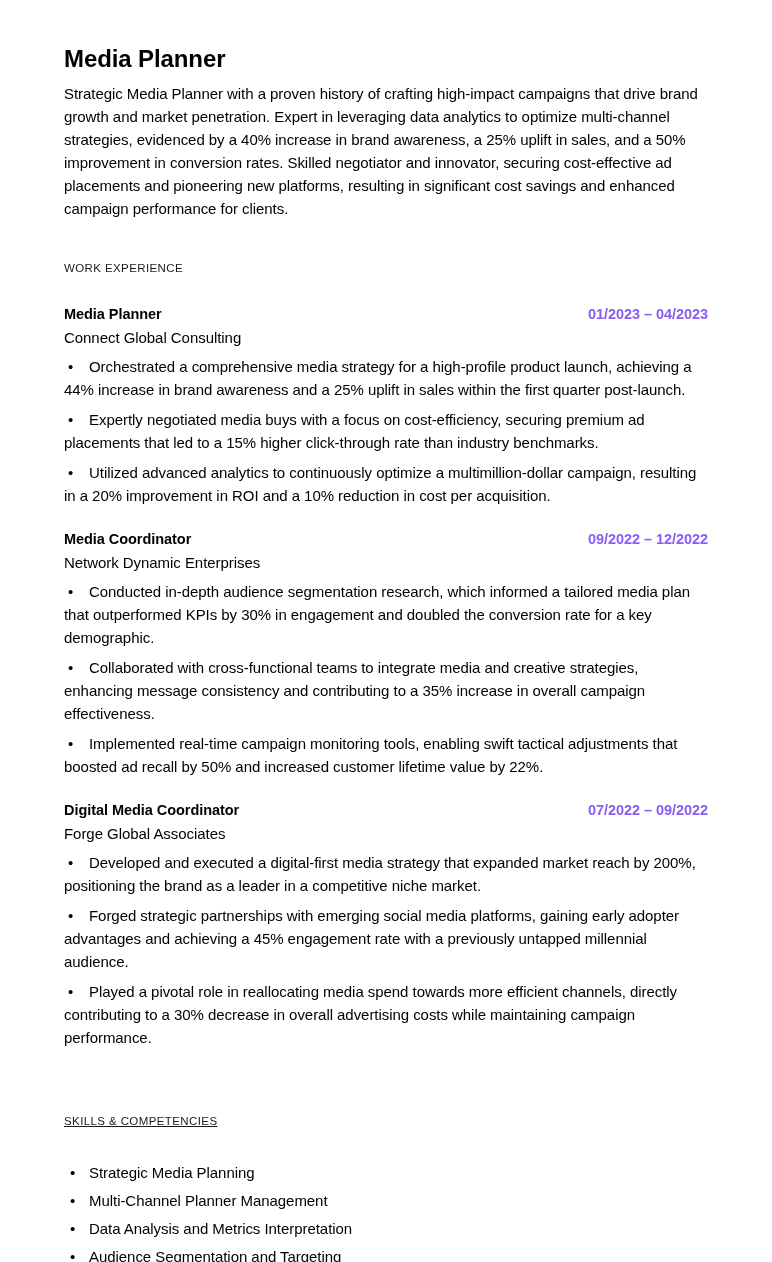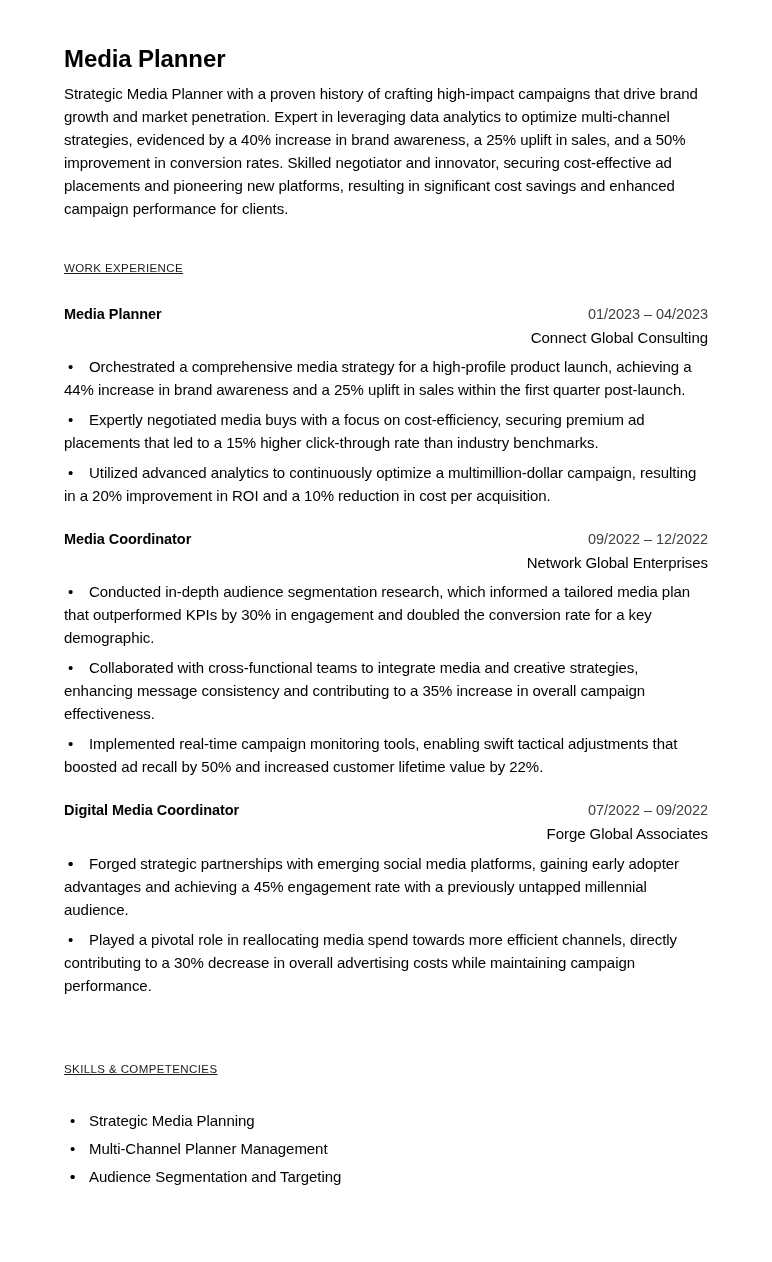--- a/index.html
+++ b/index.html
@@ -44,21 +44,21 @@
 
   
   .section-header {
     font-size: 11.5px;
     letter-spacing: 0.4px;
     text-transform: uppercase;
     color: #1a1a1a;
     font-weight: normal;
     margin: 0;
   }
-  .sec-work { margin-top: 42px; text-decoration: underline; }
+  .sec-work { margin-top: 42px; }
   .sec-skills { margin-top: 66px; text-decoration: underline; }
 
   
   .experience { margin-top: 30px; }
   .job { margin-bottom: 22px; }
   .job:last-child { margin-bottom: 0; }
 
   .job-head {
     display: flex;
     align-items: baseline;
@@ -67,34 +67,33 @@
   }
   .job-title {
     font-size: 14.5px;
     font-weight: bold;
     line-height: 21px;
     color: #000000;
     letter-spacing: -0.05px;
   }
   .job-dates {
     font-size: 14.5px;
-    font-weight: normal;
+    font-weight: bold;
     line-height: 21px;
-    color: #404040;
+    color: #8b5cf6;
     white-space: nowrap;
     text-align: right;
     letter-spacing: -0.05px;
   }
   .job-company {
     font-size: 15px;
     line-height: 23px;
     color: #000000;
     margin-top: 1px;
     letter-spacing: -0.05px;
-    text-align: right;
   }
 
   .bullets {
     list-style: none;
     margin: 6px 0 0 0;
     padding: 0;
   }
   .bullets li {
     position: relative;
     font-size: 15px;
@@ -162,46 +161,46 @@
         <li><span class="bullet-dot">•</span><span>Expertly negotiated media buys with a focus on cost-efficiency, securing premium ad placements that led to a 15% higher click-through rate than industry benchmarks.</span></li>
         <li><span class="bullet-dot">•</span><span>Utilized advanced analytics to continuously optimize a multimillion-dollar campaign, resulting in a 20% improvement in ROI and a 10% reduction in cost per acquisition.</span></li>
       </ul>
     </div>
 
     <div class="job">
       <div class="job-head">
         <span class="job-title">Media Coordinator</span>
         <span class="job-dates">09/2022 – 12/2022</span>
       </div>
-      <div class="job-company">Network Global Enterprises</div>
+      <div class="job-company">Network Dynamic Enterprises</div>
       <ul class="bullets">
         <li><span class="bullet-dot">•</span><span>Conducted in-depth audience segmentation research, which informed a tailored media plan that outperformed KPIs by 30% in engagement and doubled the conversion rate for a key demographic.</span></li>
         <li><span class="bullet-dot">•</span><span>Collaborated with cross-functional teams to integrate media and creative strategies, enhancing message consistency and contributing to a 35% increase in overall campaign effectiveness.</span></li>
         <li><span class="bullet-dot">•</span><span>Implemented real-time campaign monitoring tools, enabling swift tactical adjustments that boosted ad recall by 50% and increased customer lifetime value by 22%.</span></li>
       </ul>
     </div>
 
     <div class="job">
       <div class="job-head">
         <span class="job-title">Digital Media Coordinator</span>
         <span class="job-dates">07/2022 – 09/2022</span>
       </div>
       <div class="job-company">Forge Global Associates</div>
       <ul class="bullets">
-        <li><span class="bullet-dot">•</span></li>
+        <li><span class="bullet-dot">•</span><span>Developed and executed a digital-first media strategy that expanded market reach by 200%, positioning the brand as a leader in a competitive niche market.</span></li>
         <li><span class="bullet-dot">•</span><span>Forged strategic partnerships with emerging social media platforms, gaining early adopter advantages and achieving a 45% engagement rate with a previously untapped millennial audience.</span></li>
         <li><span class="bullet-dot">•</span><span>Played a pivotal role in reallocating media spend towards more efficient channels, directly contributing to a 30% decrease in overall advertising costs while maintaining campaign performance.</span></li>
       </ul>
     </div>
 
   </div>
 
   <div class="section-header sec-skills">SKILLS &amp; COMPETENCIES</div>
 
   <ul class="skills-list">
     <li><span class="bullet-dot">•</span><span>Strategic Media Planning</span></li>
     <li><span class="bullet-dot">•</span><span>Multi-Channel Planner Management</span></li>
-    <li><span class="bullet-dot">•</span></li>
+    <li><span class="bullet-dot">•</span><span>Data Analysis and Metrics Interpretation</span></li>
     <li><span class="bullet-dot">•</span><span>Audience Segmentation and Targeting</span></li>
 
   </ul>
 
 </div>
 
 </body></html>

